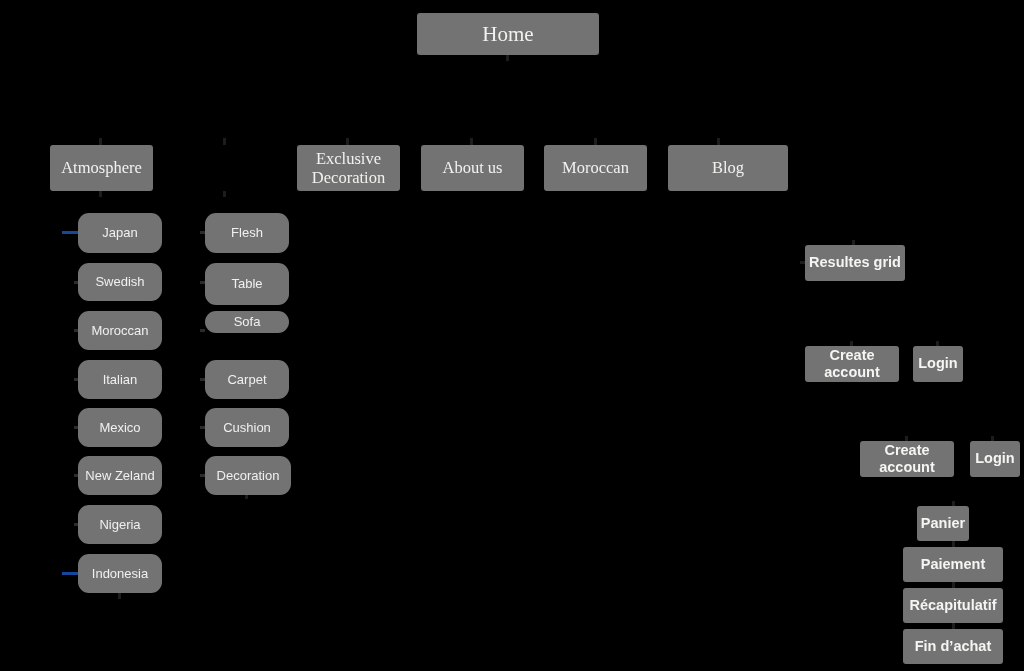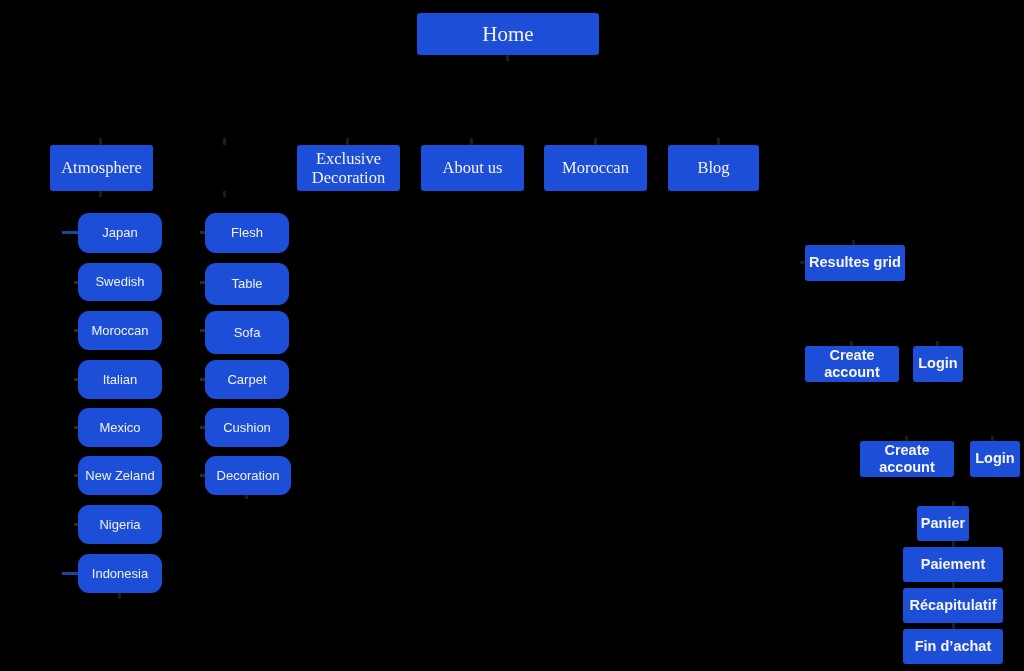--- a/index.html
+++ b/index.html
@@ -15,21 +15,21 @@
     font-family: "Liberation Serif", serif;
   }
   #canvas {
     position: absolute;
     left: 0; top: 0;
     width: 1024px;
     height: 671px;
   }
   .node {
     position: absolute;
-    background: #1d4ed8;
+    background: #737373;
     border-radius: 3px;
     color: #f2f2ee;
     display: flex;
     align-items: center;
     justify-content: center;
     text-align: center;
     box-sizing: border-box;
     line-height: 1.18;
     padding: 2px 4px;
   }
@@ -117,34 +117,34 @@
   <div class="conn dim" style="left:952px; top:541px; width:3px; height:6px;"></div>
   <div class="conn dim" style="left:952px; top:582px; width:3px; height:6px;"></div>
   <div class="conn dim" style="left:952px; top:623px; width:3px; height:6px;"></div>
 
   <div class="node root" style="left:417px; top:13px; width:182px; height:42px;">Home</div>
 
   <div class="node nav" style="left:50px; top:145px; width:103px; height:46px;">Atmosphere</div>
   <div class="node nav" style="left:297px; top:145px; width:103px; height:46px;">Exclusive Decoration</div>
   <div class="node nav" style="left:421px; top:145px; width:103px; height:46px;">About us</div>
   <div class="node nav" style="left:544px; top:145px; width:103px; height:46px;">Moroccan</div>
-  <div class="node nav" style="left:668px; top:145px; width:91px; height:46px;">Blog</div>
+  <div class="node nav" style="left:668px; top:145px; width:120px; height:46px;">Blog</div>
 
   <div class="node sub" style="left:78px; top:213px; width:84px; height:40px;">Japan</div>
   <div class="node sub" style="left:78px; top:263px; width:84px; height:38px;">Swedish</div>
   <div class="node sub" style="left:78px; top:311px; width:84px; height:39px;">Moroccan</div>
   <div class="node sub" style="left:78px; top:360px; width:84px; height:39px;">Italian</div>
   <div class="node sub" style="left:78px; top:408px; width:84px; height:39px;">Mexico</div>
   <div class="node sub" style="left:78px; top:456px; width:84px; height:39px;">New Zeland</div>
   <div class="node sub" style="left:78px; top:505px; width:84px; height:39px;">Nigeria</div>
   <div class="node sub" style="left:78px; top:554px; width:84px; height:39px;">Indonesia</div>
 
   <div class="node sub" style="left:205px; top:213px; width:84px; height:40px;">Flesh</div>
   <div class="node sub" style="left:205px; top:263px; width:84px; height:42px;">Table</div>
-  <div class="node sub" style="left:205px; top:311px; width:84px; height:43px;">Sofa</div>
+  <div class="node sub" style="left:205px; top:311px; width:84px; height:22px;">Sofa</div>
   <div class="node sub" style="left:205px; top:360px; width:84px; height:39px;">Carpet</div>
   <div class="node sub" style="left:205px; top:408px; width:84px; height:39px;">Cushion</div>
   <div class="node sub" style="left:205px; top:456px; width:86px; height:39px;">Decoration</div>
 
   <div class="node flow" style="left:805px; top:245px; width:100px; height:36px;">Resultes grid</div>
 
   <div class="node flow" style="left:805px; top:346px; width:94px; height:36px;">Create account</div>
   <div class="node flow" style="left:913px; top:346px; width:50px; height:36px;">Login</div>
 
   <div class="node flow" style="left:860px; top:441px; width:94px; height:36px;">Create account</div>

